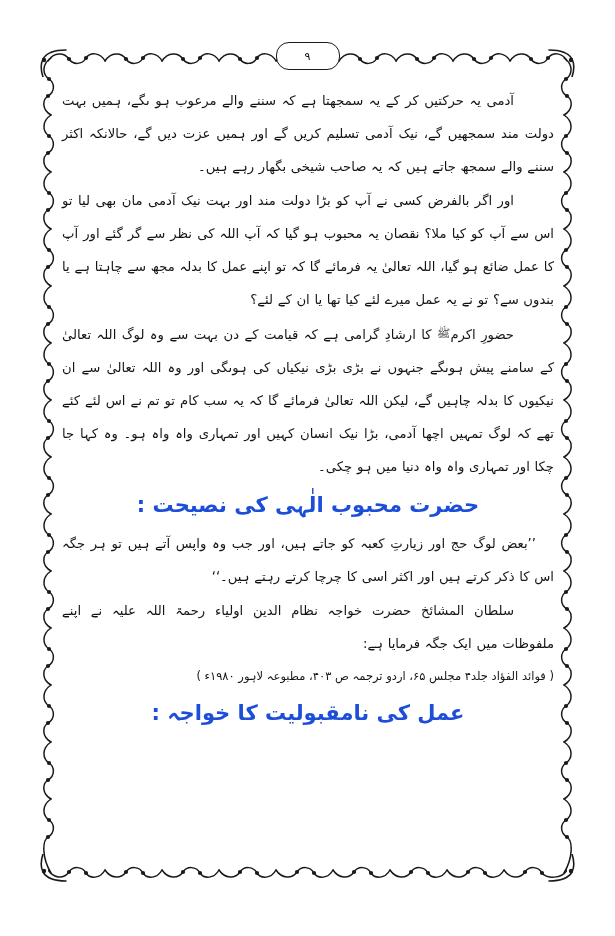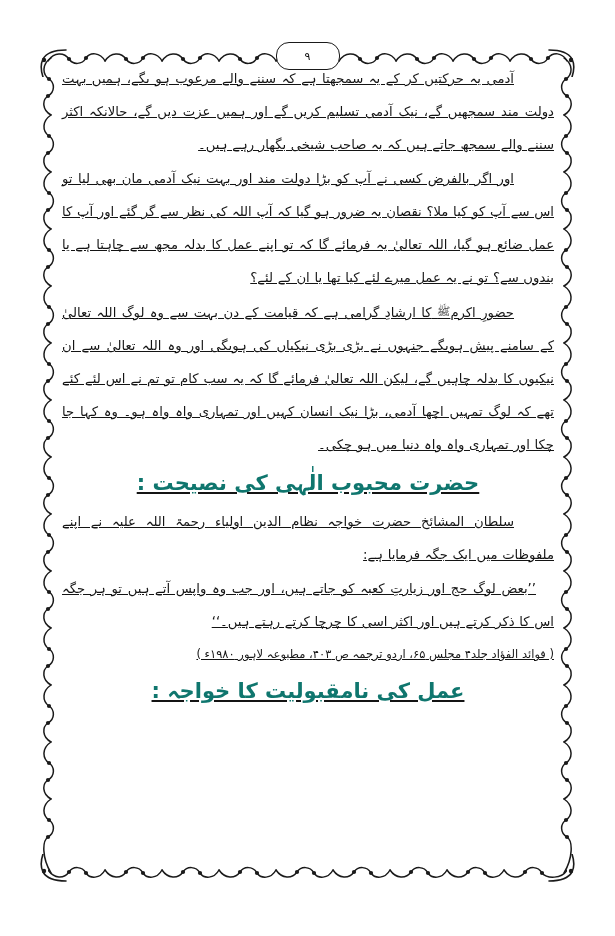--- a/index.html
+++ b/index.html
@@ -76,28 +76,27 @@
     line-height: 1;
     color: #111111;
     letter-spacing: 0;
   }
 
   
 
   #content {
     position: absolute;
     left: 62px;
-    top: 62px;
+    top: 84px;
     width: 492px;
     height: 784px;
     direction: rtl;
     text-align: justify;
     text-align-last: right;
     color: #141414;
-    text-decoration: underline;
   }
 
   .para {
     font-family: "DejaVu Sans", sans-serif;
     font-size: 13.2px;
     line-height: 33px;
     margin: 0 0 1px 0;
     text-indent: 40px;
     text-align: justify;
     text-align-last: right;
@@ -112,21 +111,21 @@
   }
 
   .heading {
     font-family: "DejaVu Sans", sans-serif;
     font-size: 21px;
     line-height: 40px;
     font-weight: 700;
     margin: 2px 0 2px 0;
     text-align: center;
     text-align-last: center;
-    color: #0f766e;
+    color: #1d4ed8;
     letter-spacing: 0;
   }
 
   .centered-line {
     text-align: center;
     text-align-last: center;
     text-indent: 0;
   }
 
   .citation {
@@ -354,31 +353,31 @@
   </div>
 
   <div id="page-number-badge">
     <span class="num">۹</span>
   </div>
 
   <div id="content">
 
     <p class="para">آدمی یہ حرکتیں کر کے یہ سمجھتا ہے کہ سننے والے مرعوب ہو ںگے، ہمیں بہت دولت مند سمجھیں گے، نیک آدمی تسلیم کریں گے اور ہمیں عزت دیں گے، حالانکہ اکثر سننے والے سمجھ جاتے ہیں کہ یہ صاحب شیخی بگھار رہے ہیں۔</p>
 
-    <p class="para">اور اگر بالفرض کسی نے آپ کو بڑا دولت مند اور بہت نیک آدمی مان بھی لیا تو اس سے آپ کو کیا ملا؟ نقصان یہ ضرور ہو گیا کہ آپ اللہ کی نظر سے گر گئے اور آپ کا عمل ضائع ہو گیا، اللہ تعالیٰ یہ فرمائے گا کہ تو اپنے عمل کا بدلہ مجھ سے چاہتا ہے یا بندوں سے؟ تو نے یہ عمل میرے لئے کیا تھا یا ان کے لئے؟</p>
+    <p class="para">اور اگر بالفرض کسی نے آپ کو بڑا دولت مند اور بہت نیک آدمی مان بھی لیا تو اس سے آپ کو کیا ملا؟ نقصان یہ محبوب ہو گیا کہ آپ اللہ کی نظر سے گر گئے اور آپ کا عمل ضائع ہو گیا، اللہ تعالیٰ یہ فرمائے گا کہ تو اپنے عمل کا بدلہ مجھ سے چاہتا ہے یا بندوں سے؟ تو نے یہ عمل میرے لئے کیا تھا یا ان کے لئے؟</p>
 
     <p class="para"><span>حضورِ اکرم</span><span class="honorific">ﷺ</span> <span>کا ارشادِ گرامی ہے کہ قیامت کے دن بہت سے وہ لوگ اللہ تعالیٰ کے سامنے پیش ہوںگے جنہوں نے بڑی بڑی نیکیاں کی ہوںگی اور وہ اللہ تعالیٰ سے ان نیکیوں کا بدلہ چاہیں گے، لیکن اللہ تعالیٰ فرمائے گا کہ یہ سب کام تو تم نے اس لئے کئے تھے کہ لوگ تمہیں اچھا آدمی، بڑا نیک انسان کہیں اور تمہاری واہ واہ ہو۔ وہ کہا جا چکا اور تمہاری واہ واہ دنیا میں ہو چکی۔</span></p>
 
 
     <h2 class="heading">حضرت محبوب الٰہی کی نصیحت :</h2>
 
+    <p class="para quote">’’بعض لوگ حج اور زیارتِ کعبہ کو جاتے ہیں، اور جب وہ واپس آتے ہیں تو ہر جگہ اس کا ذکر کرتے ہیں اور اکثر اسی کا چرچا کرتے رہتے ہیں۔‘‘</p>
+
     <p class="para">سلطان المشائخ حضرت خواجہ نظام الدین اولیاء رحمۃ اللہ علیہ نے اپنے ملفوظات میں ایک جگہ فرمایا ہے:</p>
 
-    <p class="para quote">’’بعض لوگ حج اور زیارتِ کعبہ کو جاتے ہیں، اور جب وہ واپس آتے ہیں تو ہر جگہ اس کا ذکر کرتے ہیں اور اکثر اسی کا چرچا کرتے رہتے ہیں۔‘‘</p>
-
 
     <p class="citation">( فوائد الفؤاد جلد۴ مجلس ۶۵، اردو ترجمہ ص ۴۰۳، مطبوعہ لاہور ۱۹۸۰ء )</p>
 
     <h2 class="heading">عمل کی نامقبولیت کا خواجہ :</h2>
 
 
   </div>
 
 </div>
 

